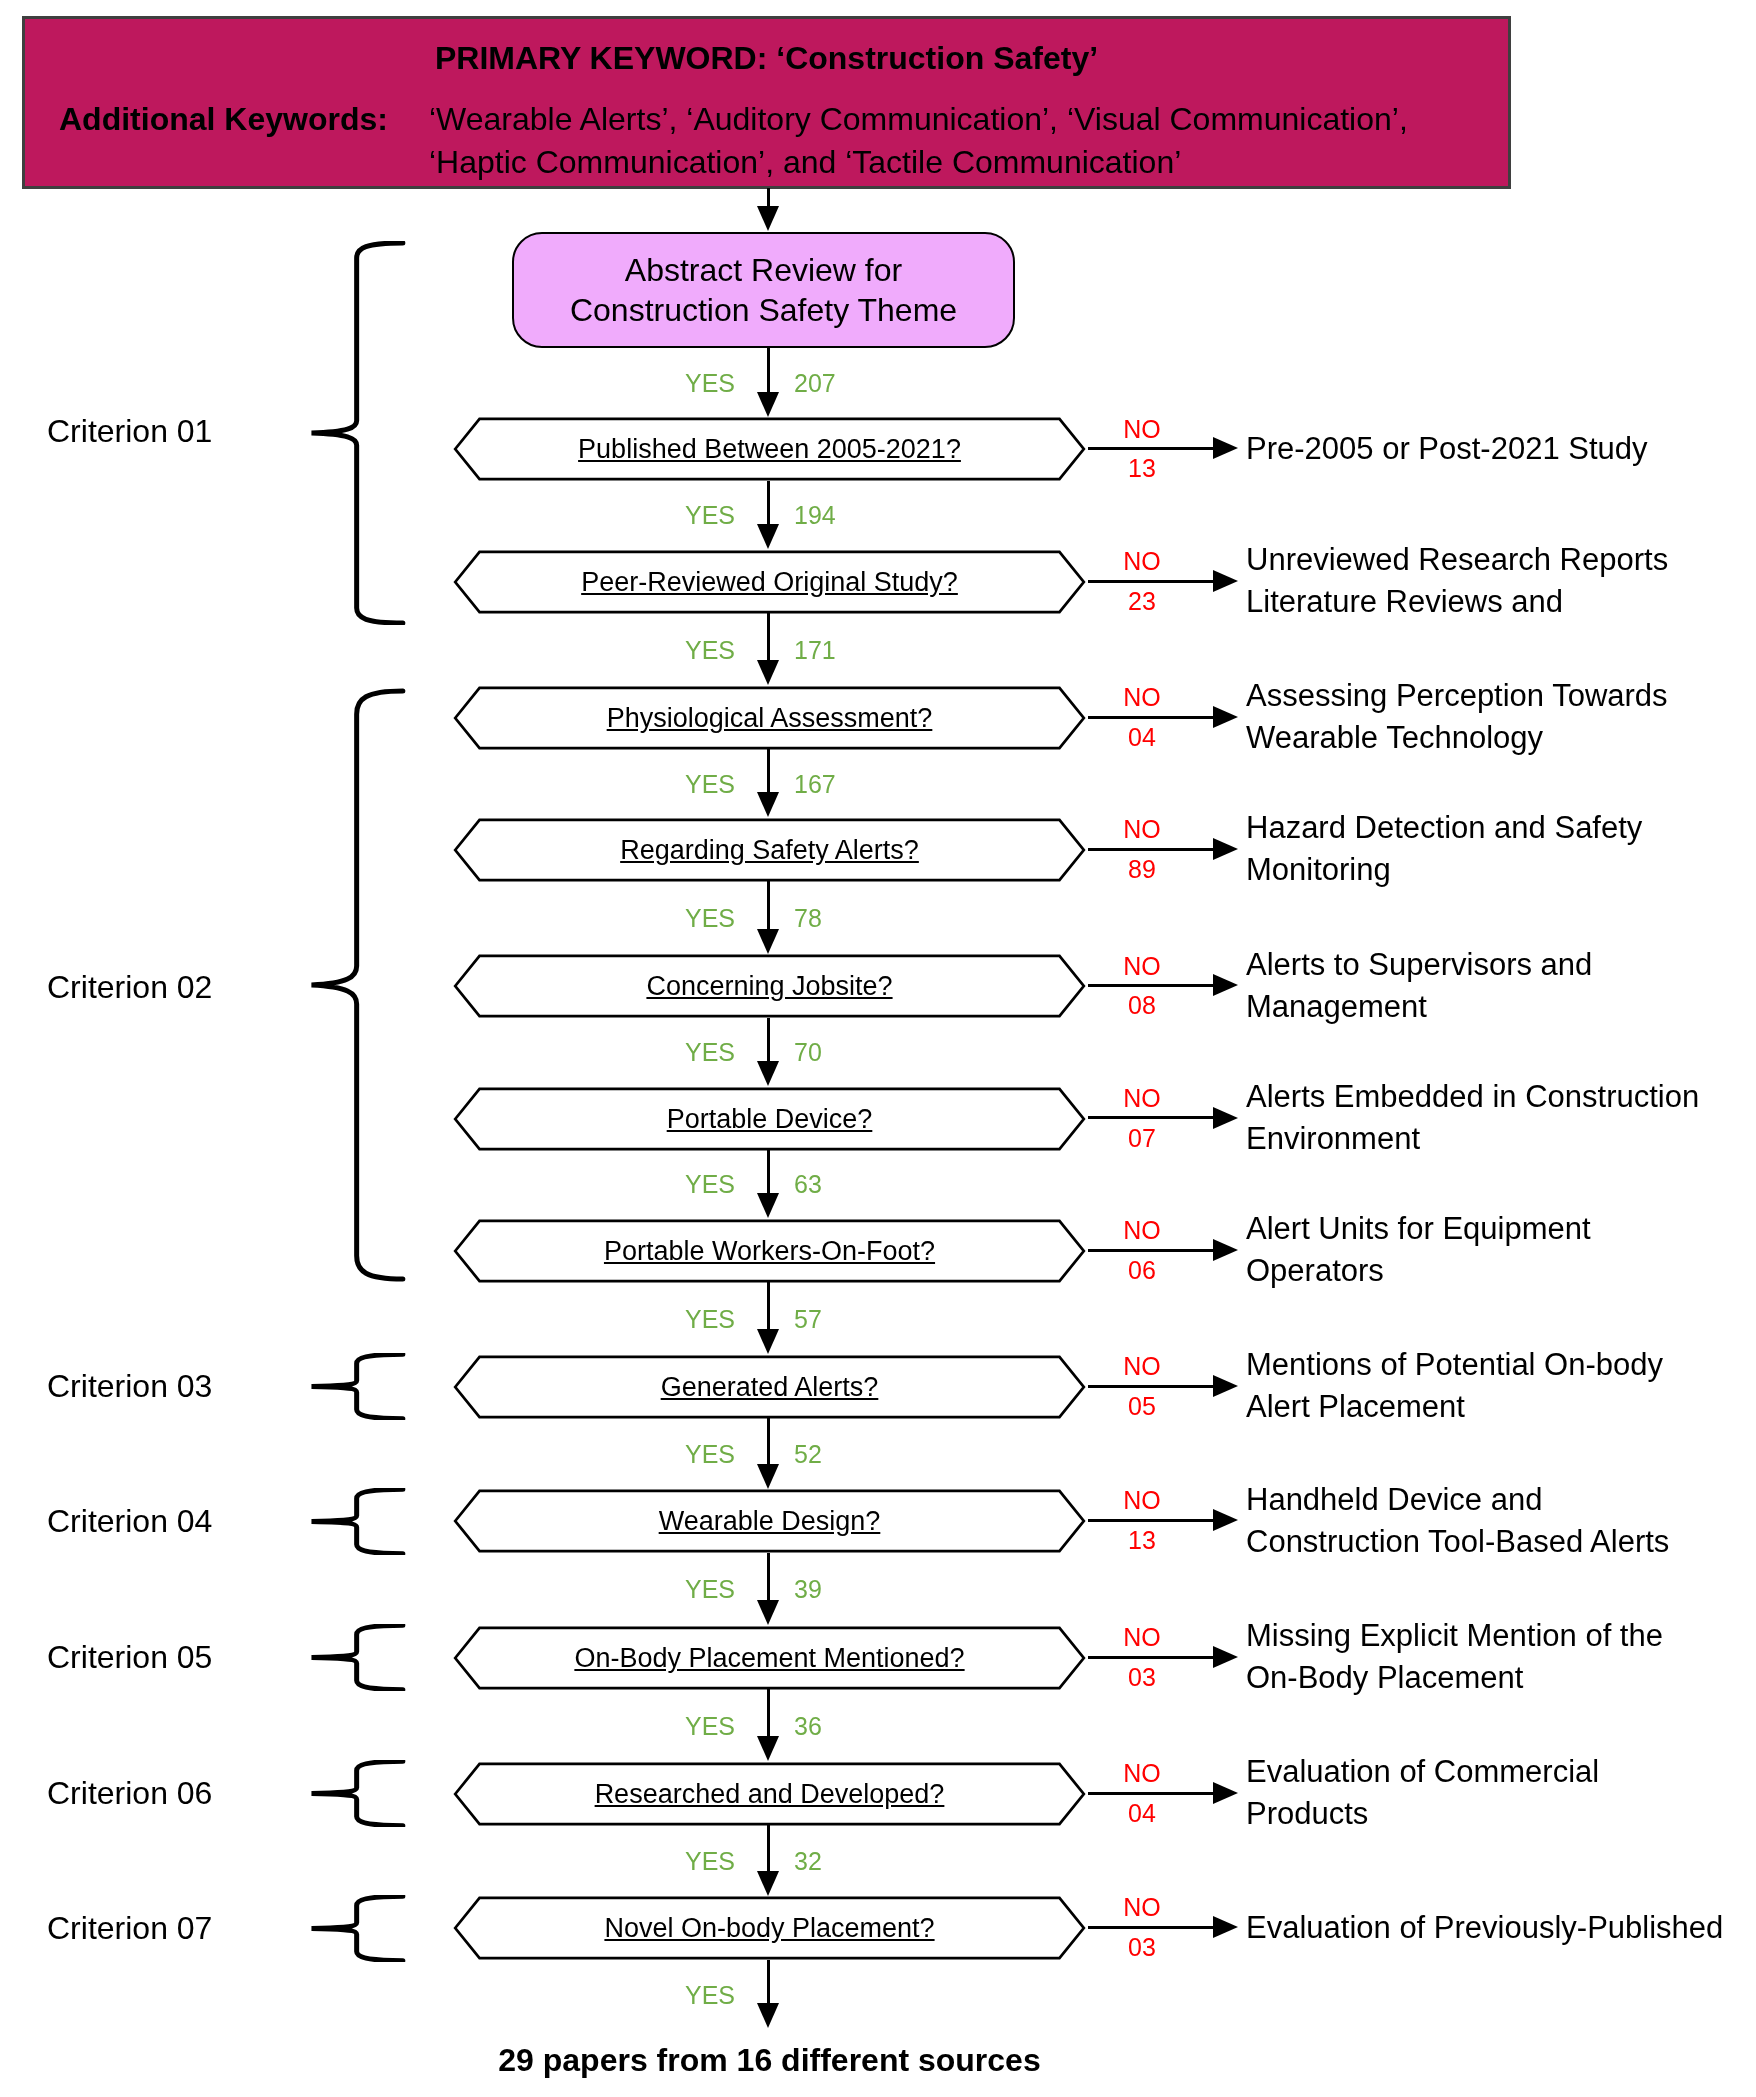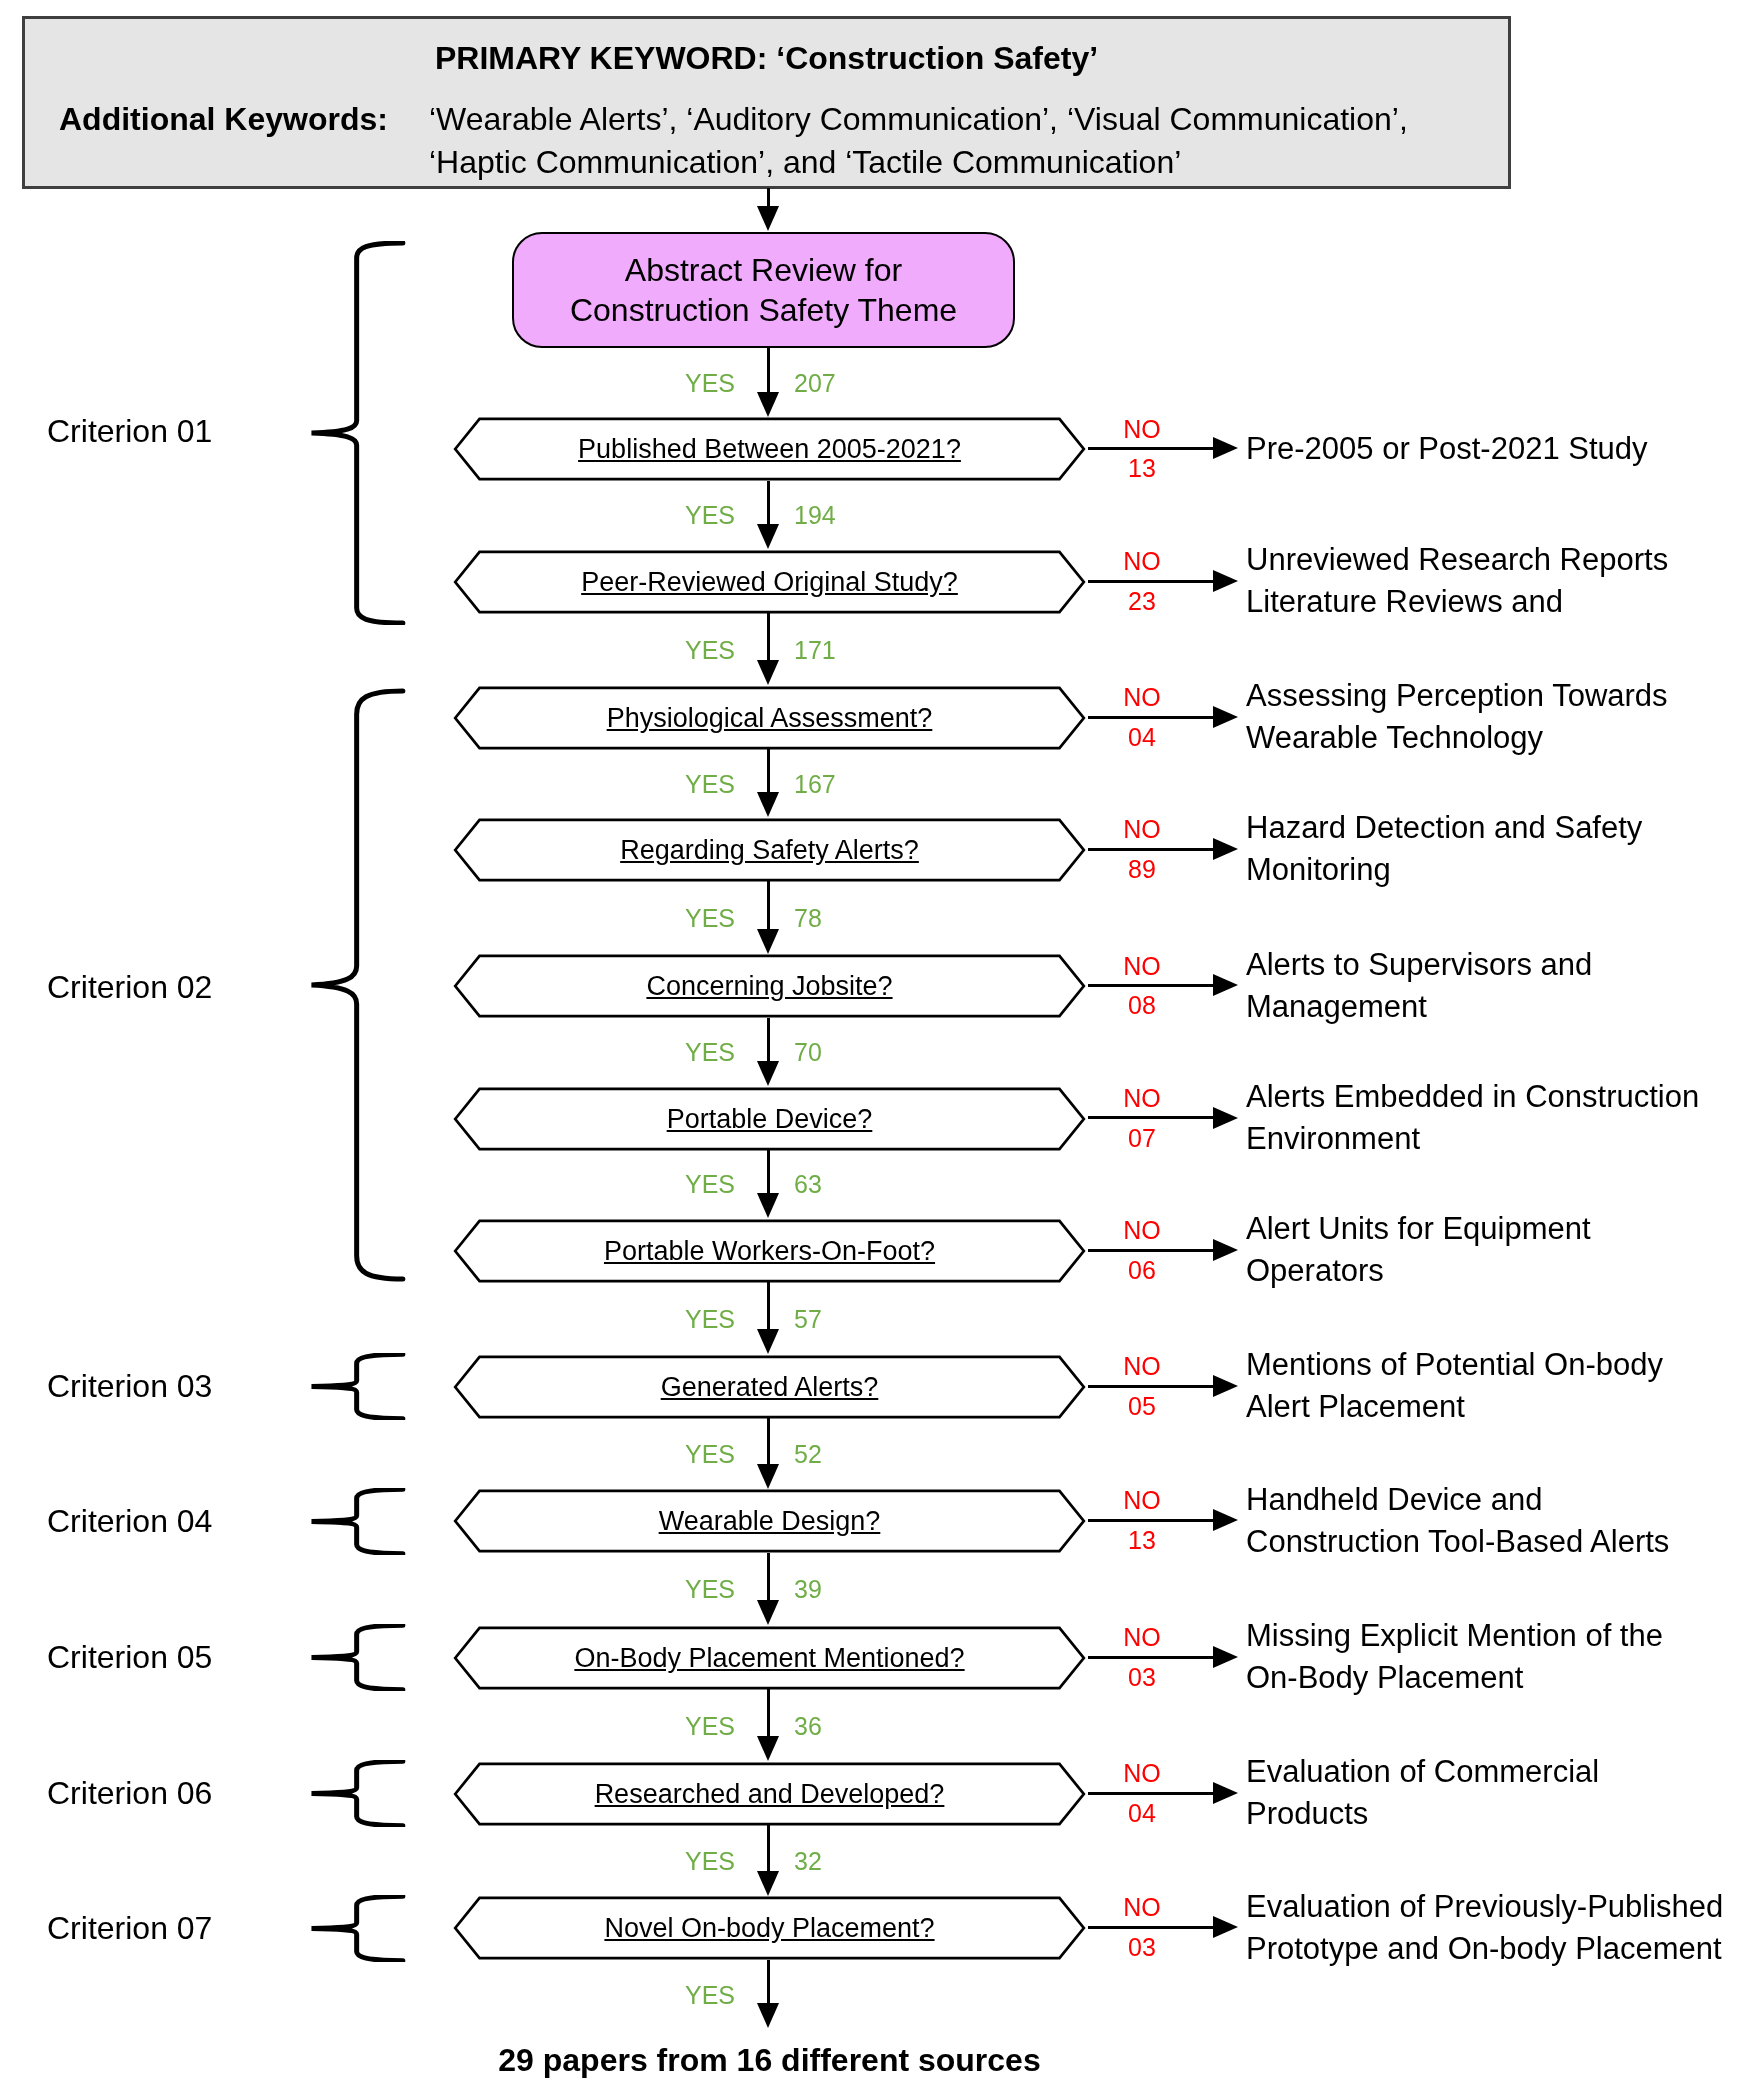--- a/index.html
+++ b/index.html
@@ -5,21 +5,21 @@
   :root{ --ink:#000000; --green:#70AD47; --red:#FF0000; }
   *{ box-sizing:border-box; }
   html,body{ margin:0; padding:0; background:#ffffff; }
   #canvas{
     position:relative; width:1756px; height:2097px; background:#ffffff;
     font-family:"Liberation Sans", sans-serif; color:var(--ink); overflow:hidden;
   }
   .abs{ position:absolute; }
 
   
-  .titlebox{ left:22px; top:15.5px; width:1489px; height:173px; border:3.3px solid #3f3f3f; background:#e5e5e5; }
+  .titlebox{ left:22px; top:15.5px; width:1489px; height:173px; border:3.3px solid #3f3f3f; background:#be185d; }
   .tb-title{ left:0; right:0; top:19px; text-align:center; font-size:32px; font-weight:bold; line-height:40px; }
   .tb-label{ left:34px; top:79px; font-size:32px; font-weight:bold; line-height:43px; }
   .tb-lines{ left:404px; top:79px; font-size:32px; line-height:43px; }
   .tb-lines div{ white-space:nowrap; }
 
   
   .startbox{
     left:512px; top:232px; width:503px; height:116px; background:#f0abfc;
     border:2.8px solid var(--ink); border-radius:30px;
     display:flex; flex-direction:column; align-items:center; justify-content:center;
@@ -349,17 +349,16 @@
         <polygon points="4,57.5 48,3 1097,3 1141,57.5 1097,112 48,112" fill="#ffffff" stroke="#000000" stroke-width="5"></polygon>
       </svg>
       <div class="q">Novel On-body Placement?</div>
     </div>
     <div class="abs no-label" style="top: 1892px;">NO</div>
     <div class="abs no-count" style="top: 1932px;">03</div>
     <div class="abs hline" style="top: 1926px;"></div>
     <div class="abs hhead" style="top: 1916px;"></div>
     <div class="abs exclusion" style="top: 1928px;">
       <div class="ex-line">Evaluation of Previously-Published</div>
-      <div class="ex-line">Prototype and On-body Placement</div>
     </div>
   </div>
   </div>
 
 
 </body></html>

